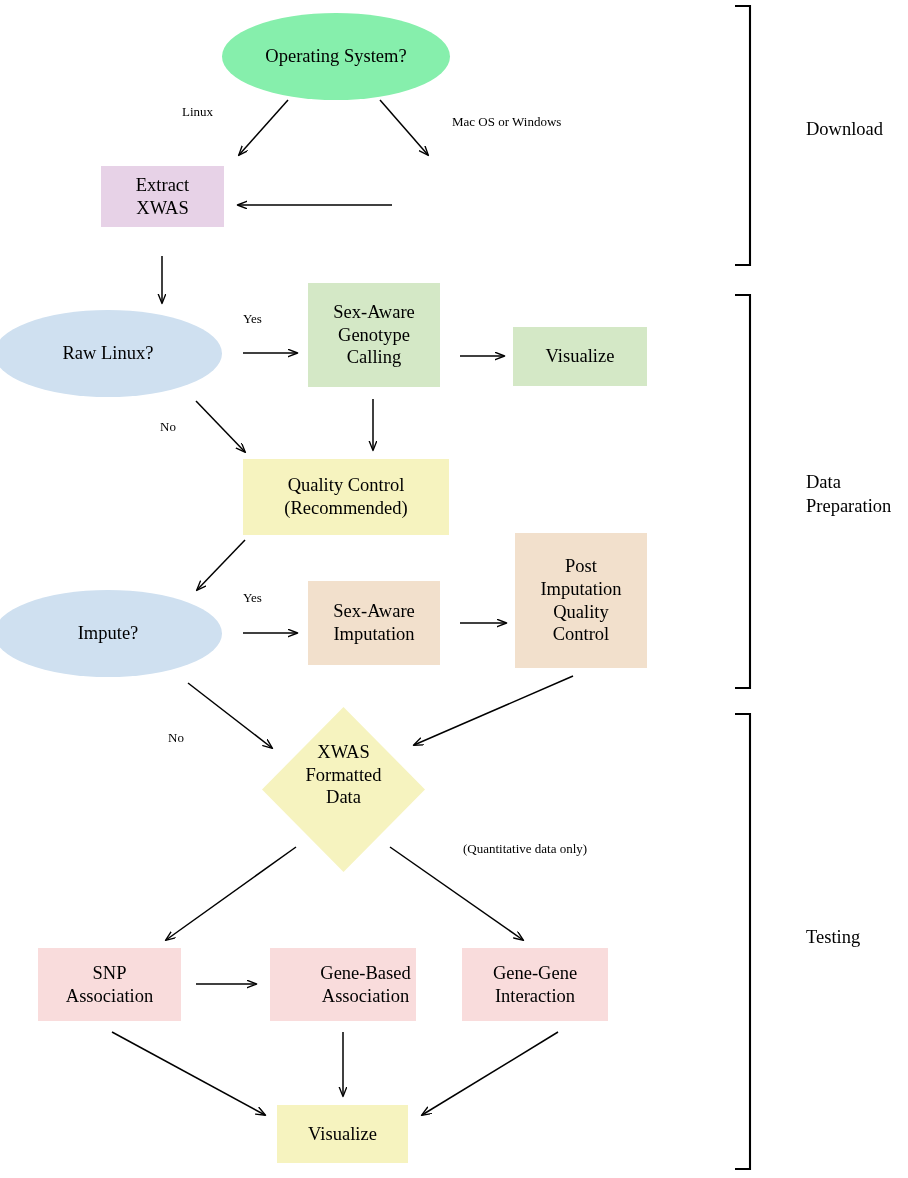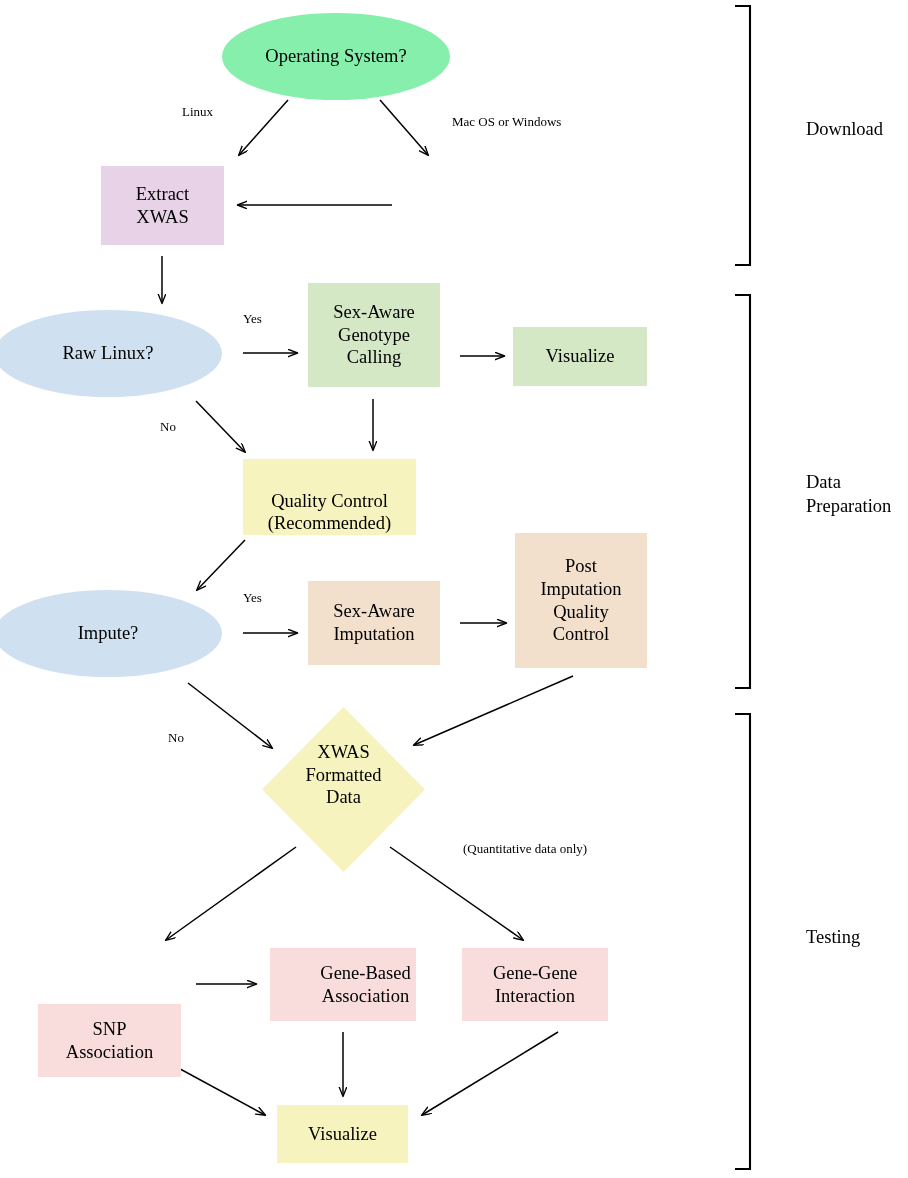--- a/index.html
+++ b/index.html
@@ -123,40 +123,40 @@
       <path d="M735,6 L750,6 L750,265 L735,265"></path>
       <path d="M735,295 L750,295 L750,688 L735,688"></path>
       <path d="M735,714 L750,714 L750,1169 L735,1169"></path>
     </g>
   </svg>
 
   <div class="node ellipse" style="left:222px; top:13px; width:228px; height:87px; background:#86efac;">
     <span>Operating System?</span>
   </div>
 
-  <div class="node" style="left:101px; top:166px; width:123px; height:79px; background:#e7d2e7;">
+  <div class="node" style="left:101px; top:166px; width:123px; height:61px; background:#e7d2e7;">
     <span>Extract
 XWAS</span>
   </div>
 
   <div class="node ellipse" style="left:-6px; top:310px; width:228px; height:87px; background:#cfe0f0;">
     <span>Raw Linux?</span>
   </div>
 
   <div class="node" style="left:308px; top:283px; width:132px; height:104px; background:#d4e8c6;">
     <span>Sex-Aware
 Genotype
 Calling</span>
   </div>
 
   <div class="node" style="left:513px; top:327px; width:134px; height:59px; background:#d4e8c6;">
     <span>Visualize</span>
   </div>
 
-  <div class="node" style="left:243px; top:459px; width:173px; height:76px; background:#f6f3bf;align-items:flex-end;">
+  <div class="node" style="left:243px; top:459px; width:206px; height:76px; background:#f6f3bf;">
     <span>Quality Control
 (Recommended)</span>
   </div>
 
   <div class="node ellipse" style="left:-6px; top:590px; width:228px; height:87px; background:#cfe0f0;">
     <span>Impute?</span>
   </div>
 
   <div class="node" style="left:308px; top:581px; width:132px; height:84px; background:#f2e0cc;">
     <span>Sex-Aware
@@ -172,21 +172,21 @@
 
   <div style="position:absolute; left:262px; top:707px; width:163px; height:165px;">
     <div style="position:absolute; left:0; top:0; width:100%; height:100%;
                 background:#f6f3bf;
                 clip-path: polygon(50% 0%, 100% 50%, 50% 100%, 0% 50%);"></div>
     <div class="diamond-text" style="left:0; top:34px; width:163px;">XWAS
 Formatted
 Data</div>
   </div>
 
-  <div class="node" style="left:38px; top:1004px; width:143px; height:73px; background:#f9dcdc;">
+  <div class="node" style="left:38px; top:948px; width:143px; height:73px; background:#f9dcdc;">
     <span>SNP
 Association</span>
   </div>
 
   <div class="node" style="left:270px; top:948px; width:146px; height:73px; background:#f9dcdc;padding-left:45px;">
     <span>Gene-Based
 Association</span>
   </div>
 
   <div class="node" style="left:462px; top:948px; width:146px; height:73px; background:#f9dcdc;">

